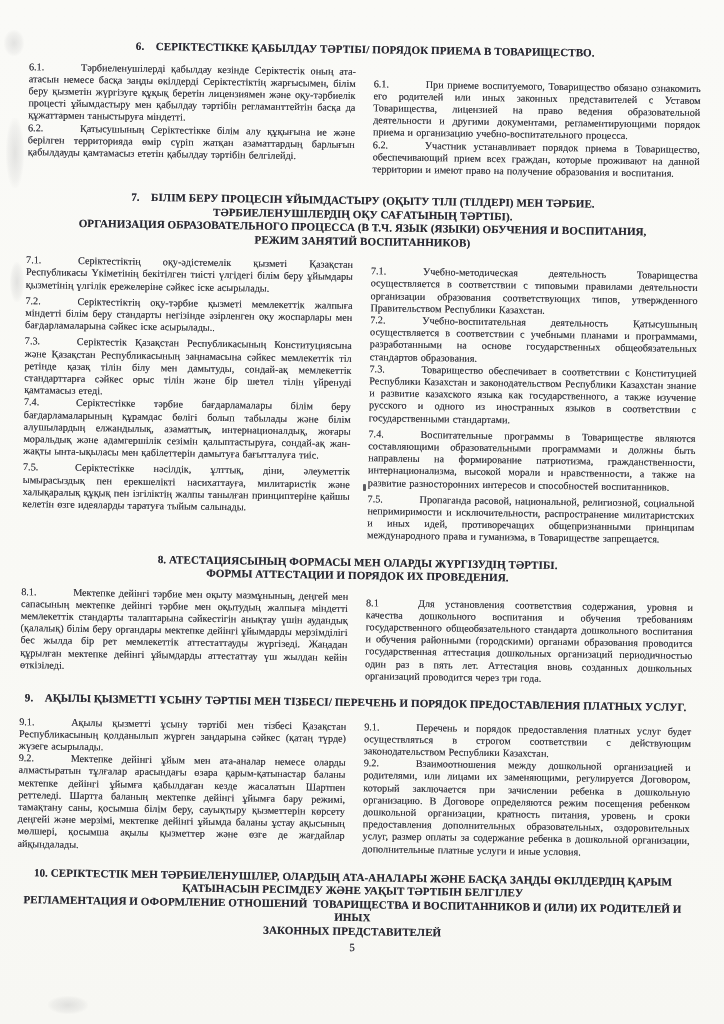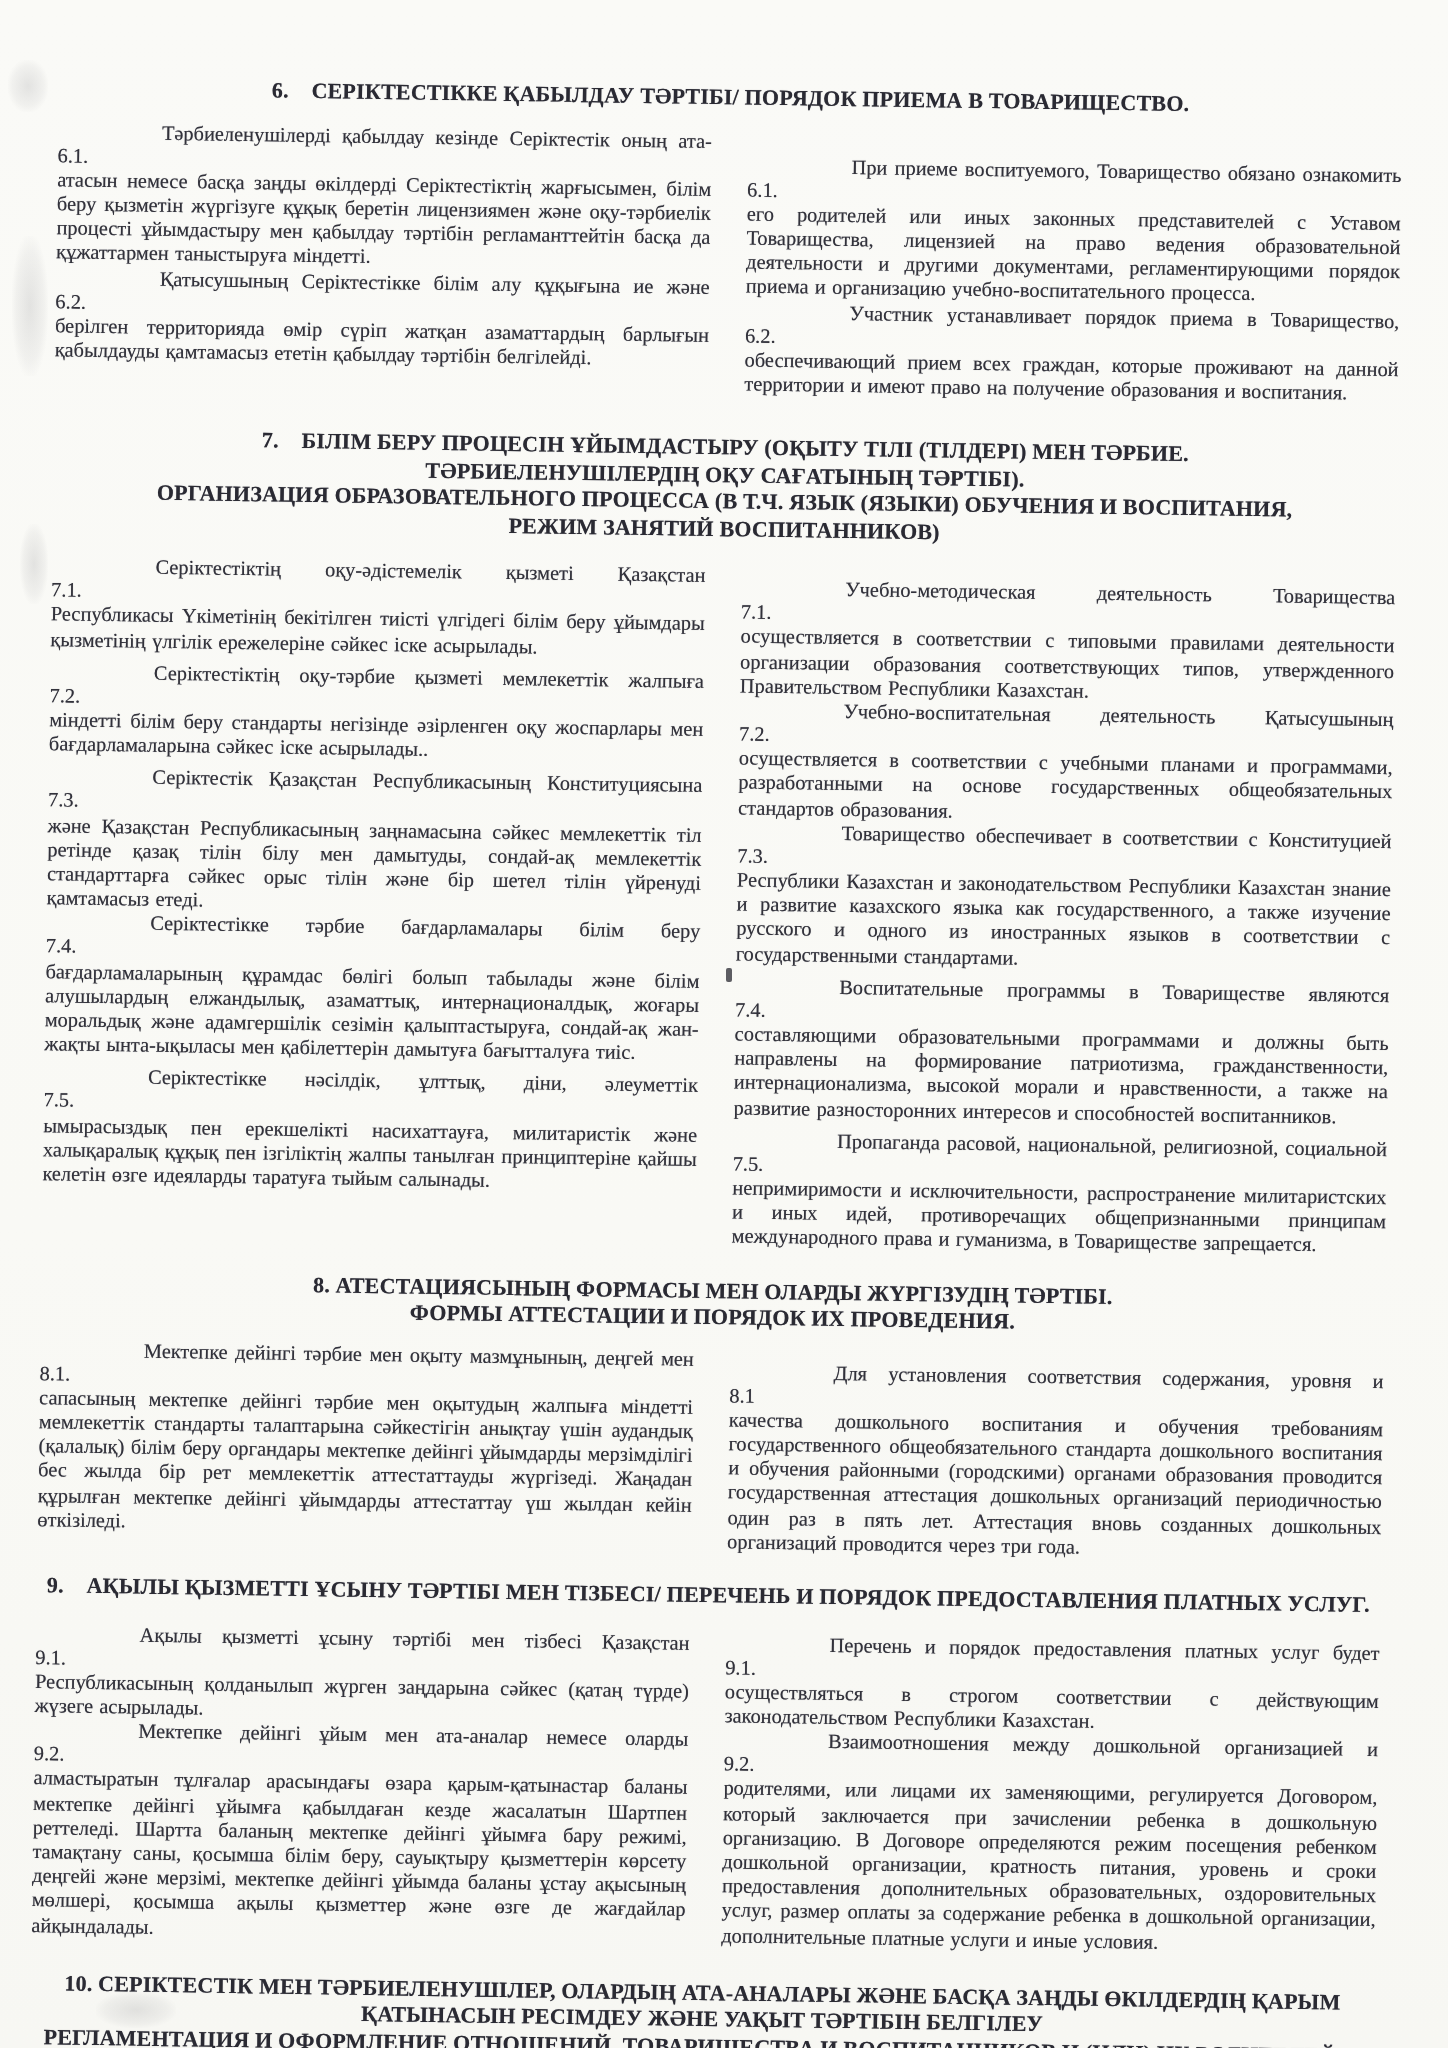--- a/index.html
+++ b/index.html
@@ -54,21 +54,20 @@
     text-align: justify;
     font-size: 10.2px;
     line-height: 12.2px;
     word-spacing: 0.6px;
   }
   .para.tight { margin-bottom: 0; }
   .num {
     display: inline-block;
     width: 52px;
     vertical-align: top;
-    margin-top: 12px;
   }
   .page-number {
     text-align: center;
     font-size: 11px;
     margin-top: 3px;
     color: #33333c;
   }
   
   .smudge {
     position: absolute;

